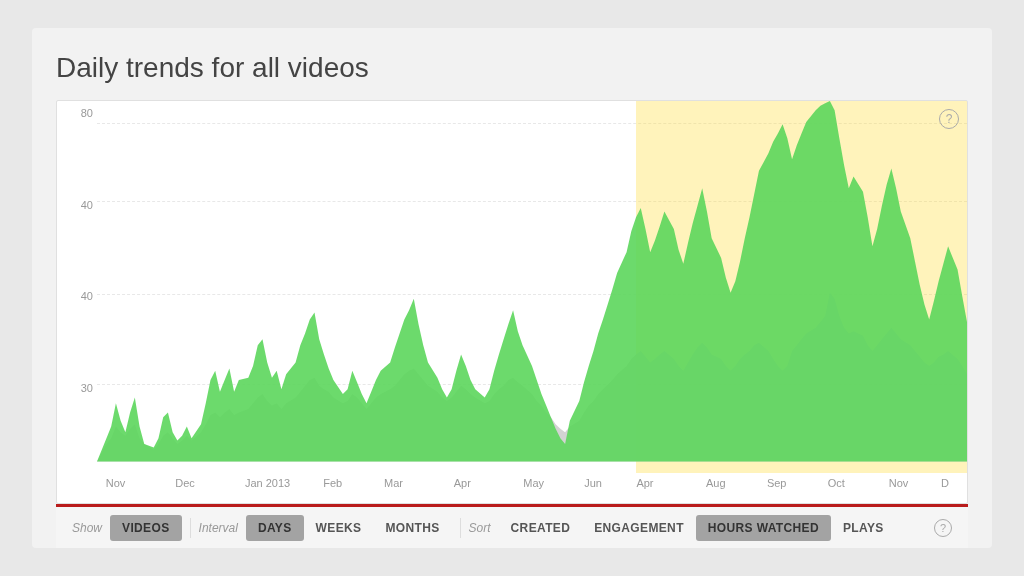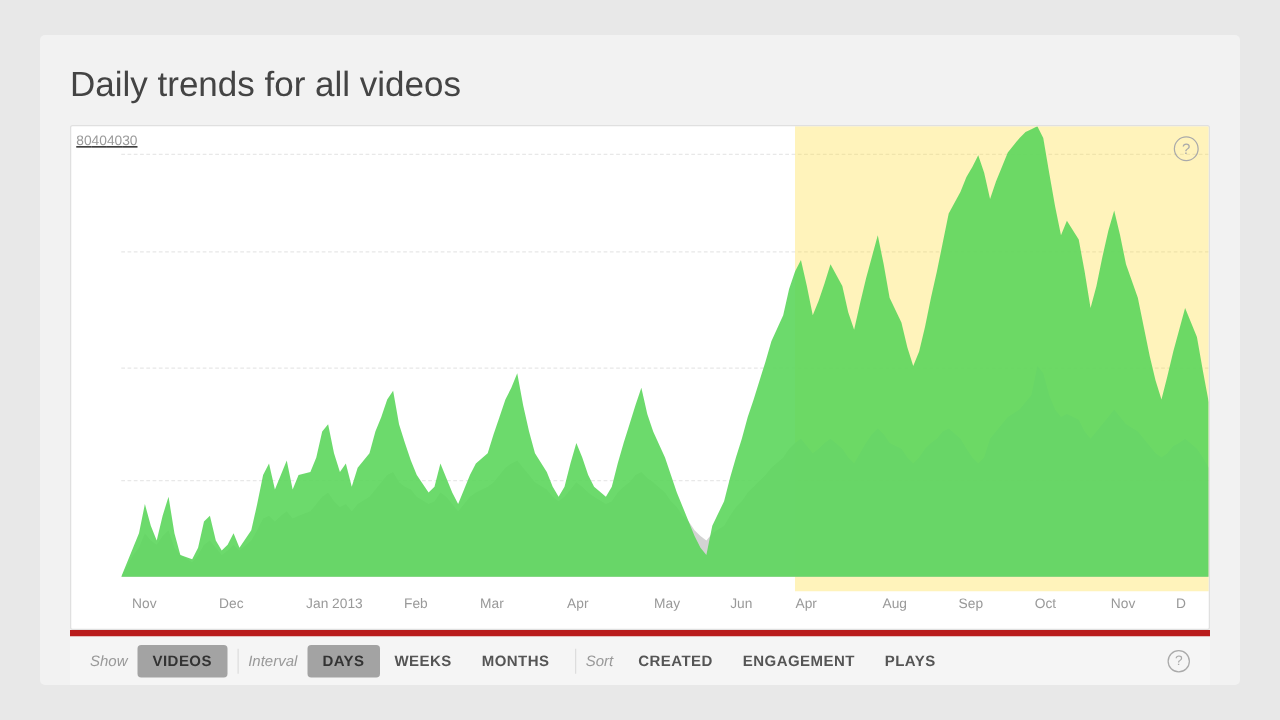--- a/index.html
+++ b/index.html
@@ -53,24 +53,23 @@
       cursor: pointer;
       z-index: 10;
     }
     .y-axis {
       position: absolute;
       left: 0;
       top: 0;
       bottom: 30px;
       width: 40px;
       display: flex;
-      flex-direction: row;
+      flex-direction: column;
       justify-content: space-between;
       padding: 6px 4px 0 4px;
-      text-decoration: underline;
     }
     .y-label {
       font-size: 11px;
       color: #999;
       text-align: right;
       width: 100%;
     }
     .chart-inner {
       position: absolute;
       left: 40px;
@@ -106,21 +105,21 @@
     .highlight-region {
       position: absolute;
       top: 0;
       bottom: 0;
       background: rgba(255, 220, 60, 0.35);
       border: none;
     }
     .toolbar {
       height: 44px;
       background: #f5f5f5;
-      border-top: 5px solid #b91c1c;
+      border-top: 3px solid #b91c1c;
       display: flex;
       align-items: center;
       padding: 0 16px;
       gap: 0;
       flex-shrink: 0;
     }
     .toolbar-label {
       font-size: 12px;
       color: #999;
       margin-right: 8px;
@@ -269,16 +268,17 @@
     <div class="toolbar-btn active">VIDEOS</div>
     <div class="toolbar-divider"></div>
     <span class="toolbar-label">Interval</span>
     <div class="toolbar-btn active">DAYS</div>
     <div class="toolbar-btn">WEEKS</div>
     <div class="toolbar-btn">MONTHS</div>
     <div class="toolbar-divider"></div>
     <span class="toolbar-label">Sort</span>
     <div class="toolbar-btn">CREATED</div>
     <div class="toolbar-btn">ENGAGEMENT</div>
+    <div class="toolbar-btn active">HOURS WATCHED</div>
     <div class="toolbar-btn">PLAYS</div>
     <div class="toolbar-help">?</div>
   </div>
 </div>
 
 </body></html>

